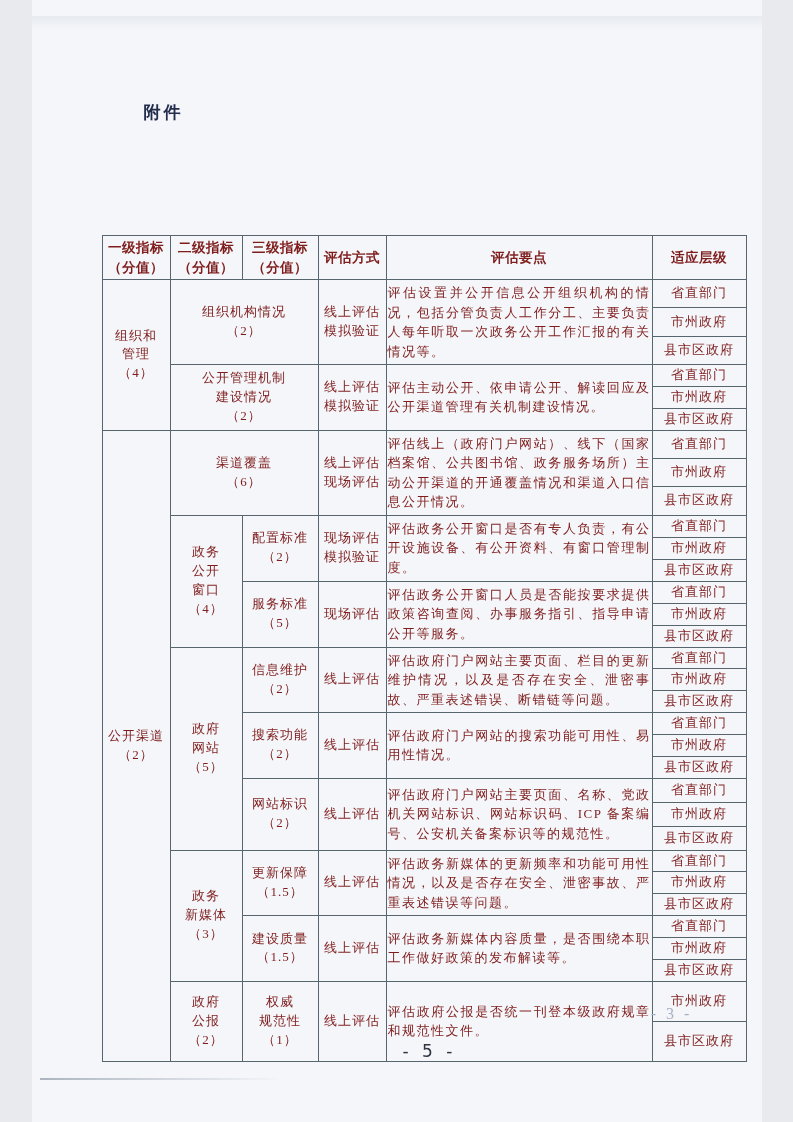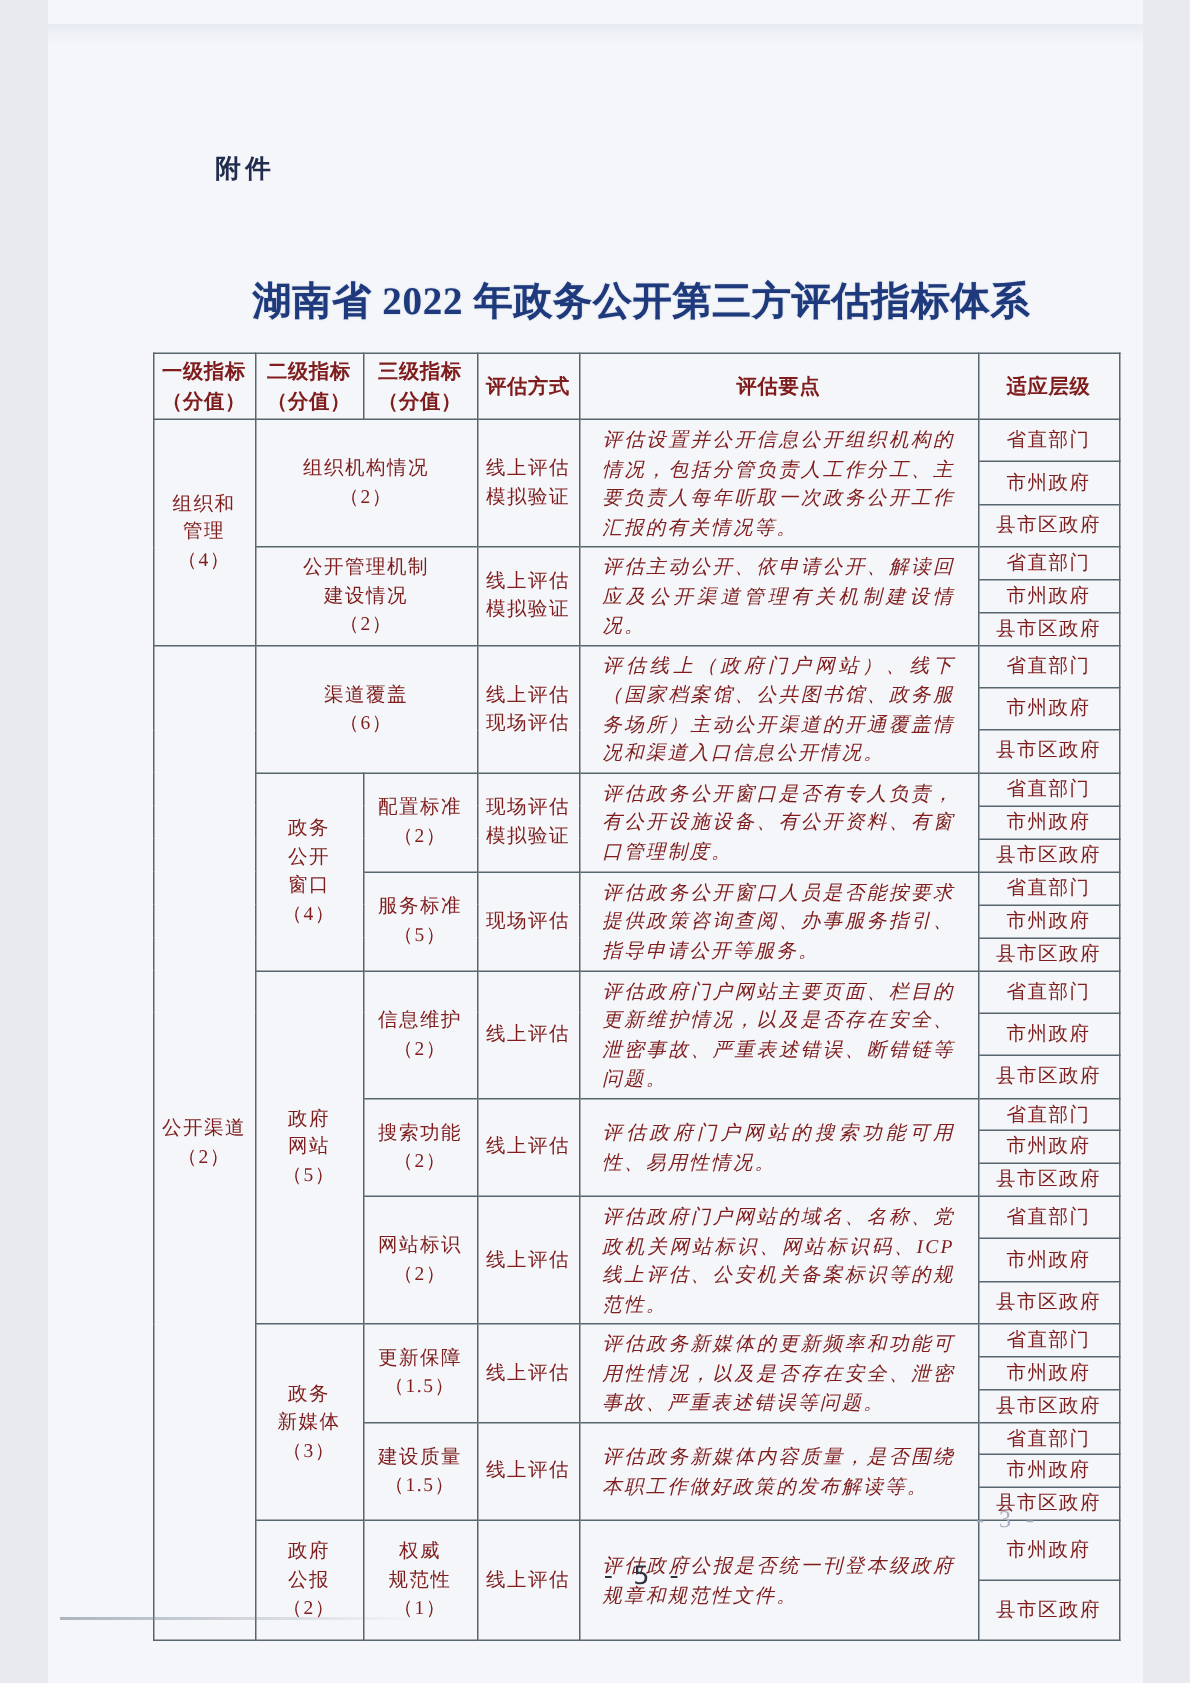--- a/index.html
+++ b/index.html
@@ -36,21 +36,21 @@
     white-space:pre-line;
     text-align:center; vertical-align:middle;
     font-size:13px; line-height:1.45;
     padding:1px 2px;
     letter-spacing:1px;
   }
   .indicator thead th {
     height:44px; font-weight:bold; font-size:13.5px; letter-spacing:0.5px;
   }
   .indicator td.p {
-    text-align:justify; padding:3px 15px; letter-spacing:1.5px; line-height:1.5;font-style:italic;
+    text-align:justify; padding:3px 1px; letter-spacing:1.5px; line-height:1.5;
   }
   .h18{height:18px;} .h19{height:19px;} .h21{height:21px;} .h22{height:22px;}
   .h23{height:23px;} .h24{height:24px;} .h25{height:25px;} .h40{height:40px;}
   .pn-faint {
     position:absolute; left:592px; top:1005px; width:96px; text-align:center;
     color:#a7afc0; font-size:16px; letter-spacing:3px;
     font-family:"Liberation Serif","DejaVu Serif",serif;
   }
   .pn-dark {
     position:absolute; left:350px; top:1041px; width:96px; text-align:center;
@@ -64,21 +64,20 @@
 </style>
 </head>
 <body>
 
 <div class="page">
 
   <div class="scan-streak"></div>
 
   <div class="attachment">附件</div>
 
-  <div class="doc-title">湖南省 2022 年政务公开第三方评估指标体系</div>
 
   <table class="indicator">
     <colgroup>
       <col style="width:68px">
         <col style="width:72px">
         <col style="width:76px">
       <col style="width:68px">
         <col style="width:266px">
         <col style="width:94px">
     </colgroup>
@@ -209,21 +208,21 @@
           <td class="h18">市州政府</td>
         </tr>
       <tr>
           <td class="h18">县市区政府</td>
         </tr>
 
       <tr>
         <td rowspan="3">网站标识
 （2）</td>
         <td rowspan="3">线上评估</td>
-        <td rowspan="3" class="p">评估政府门户网站的域名、名称、党政机关网站标识、网站标识码、ICP 线上评估、公安机关备案标识等的规范性。</td>
+        <td rowspan="3" class="p">评估政府门户网站主要页面、名称、党政机关网站标识、网站标识码、ICP 备案编号、公安机关备案标识等的规范性。</td>
         <td class="h24">省直部门</td>
       </tr>
       <tr>
           <td class="h24">市州政府</td>
         </tr>
       <tr>
           <td class="h24">县市区政府</td>
         </tr>
 
       <tr>

